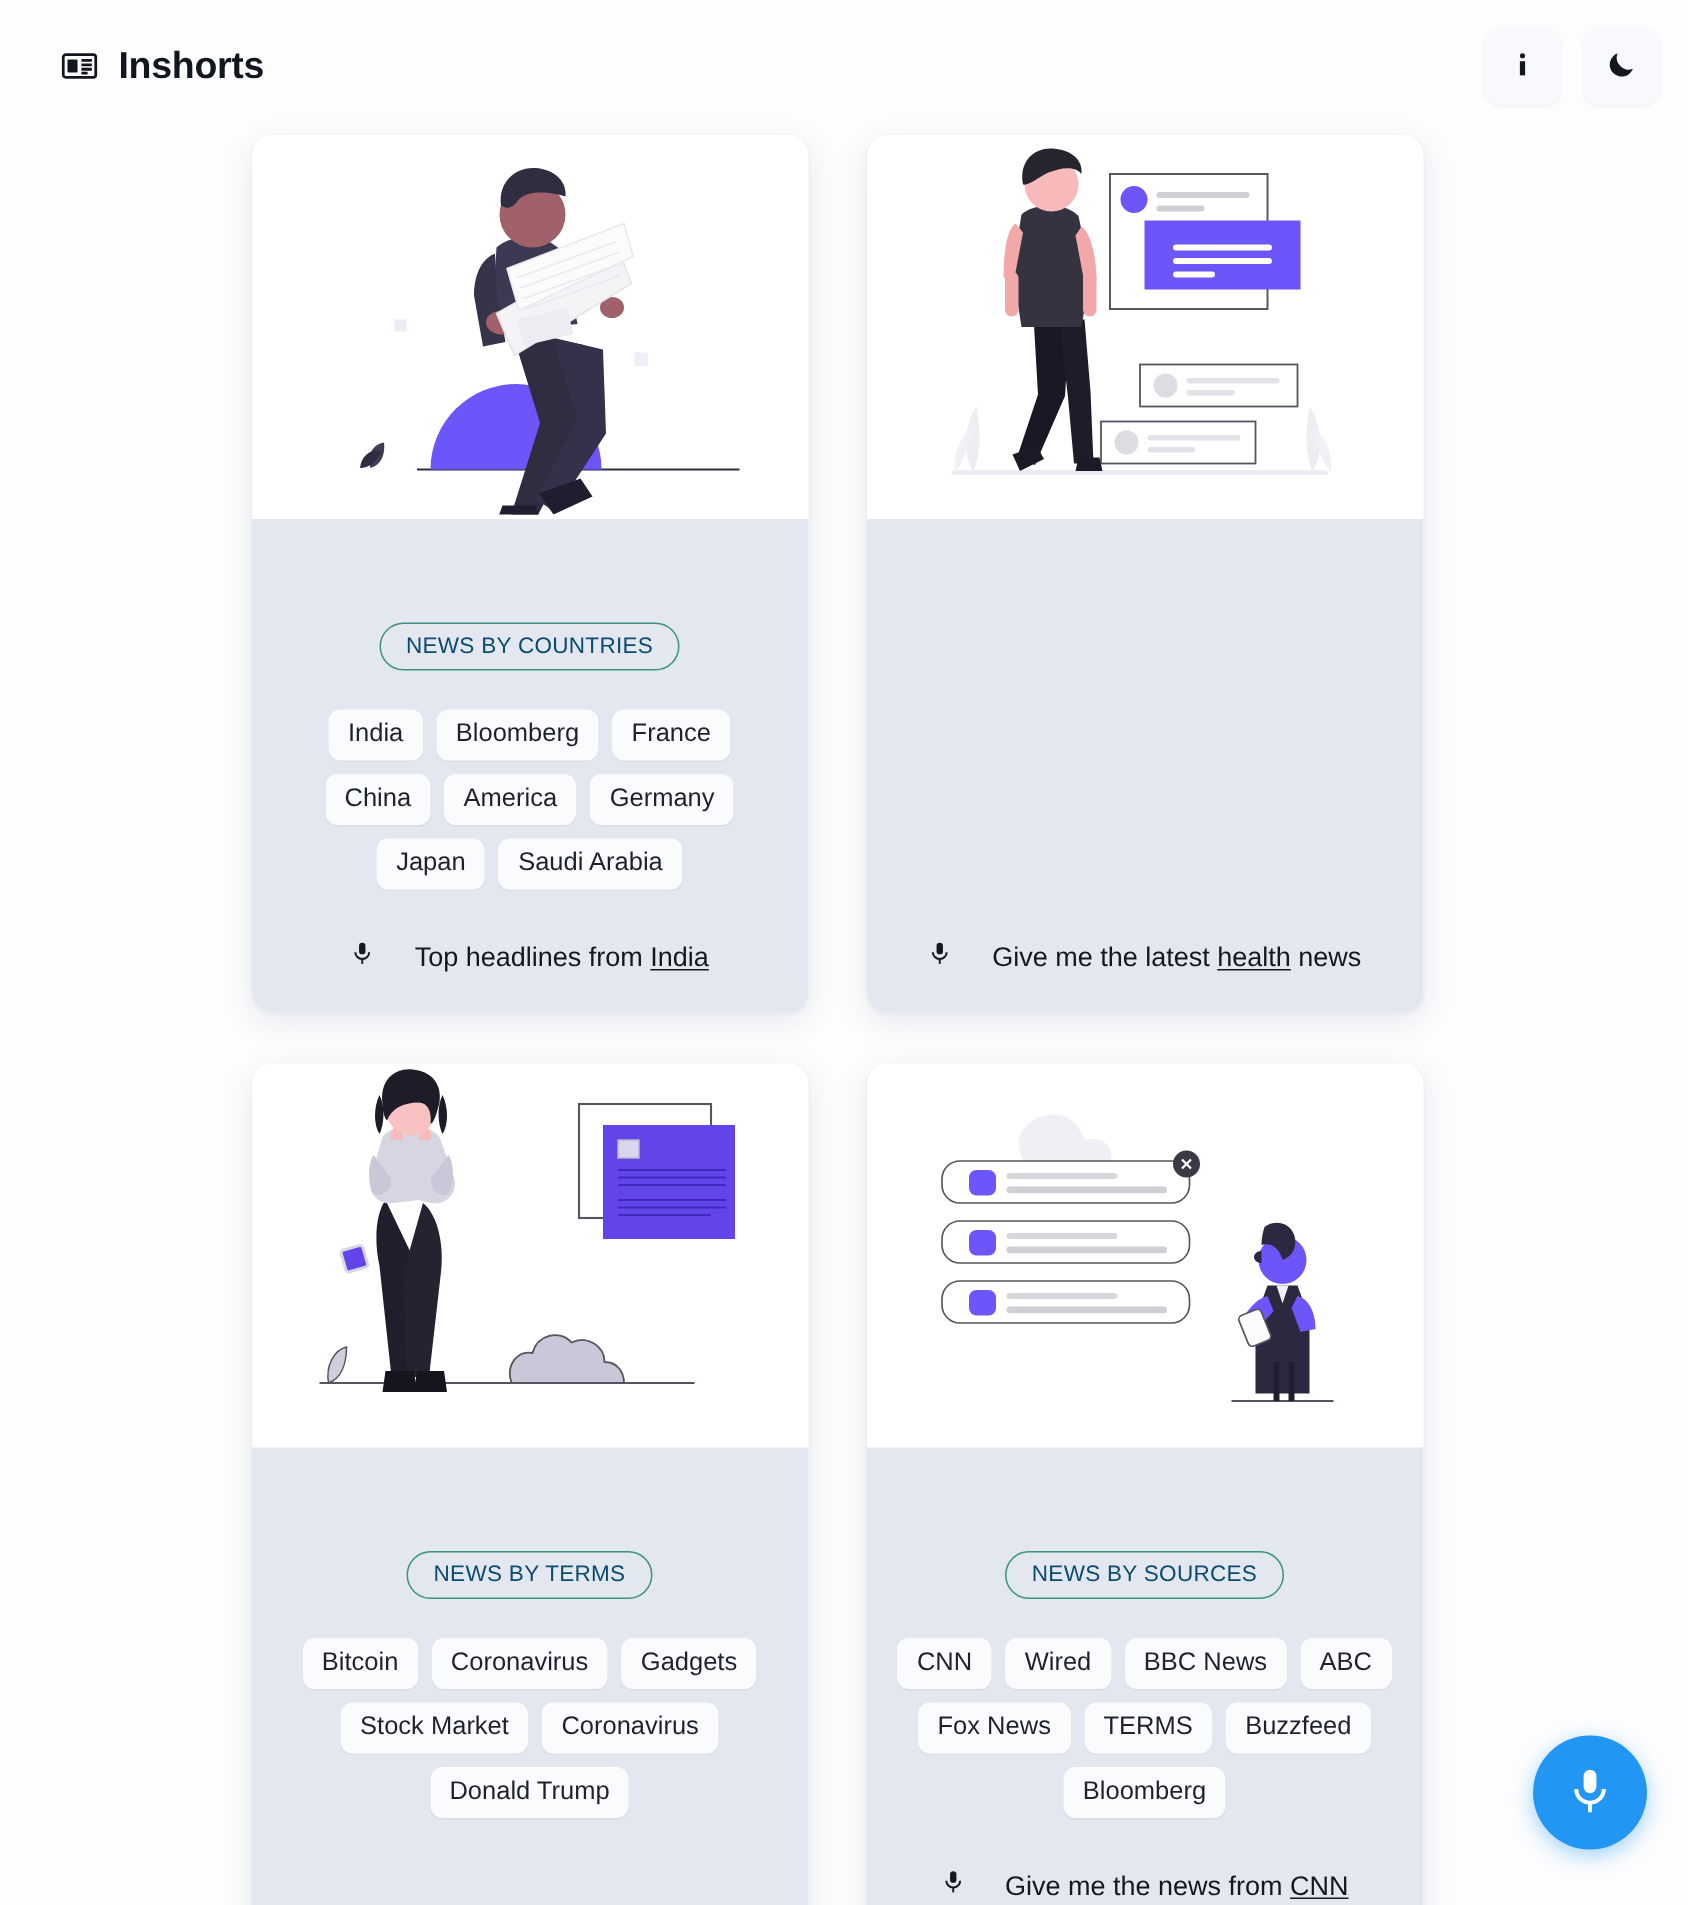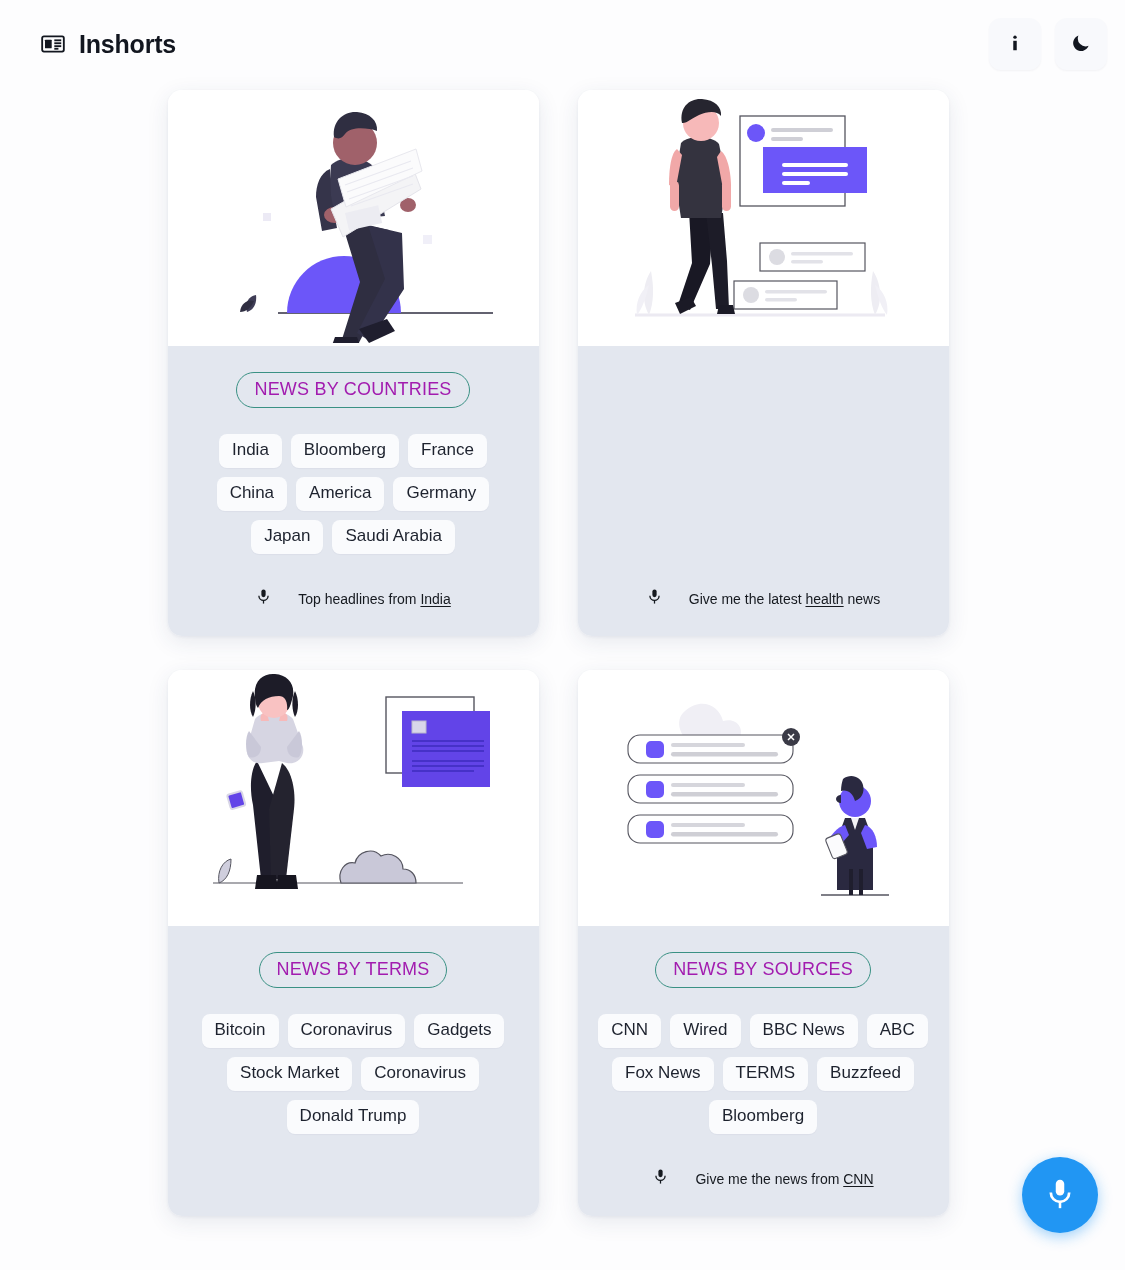--- a/index.html
+++ b/index.html
@@ -76,28 +76,29 @@
     background: #e3e7ef;
     padding: 26px 16px 26px;
     flex: 1;
     display: flex;
     flex-direction: column;
   }
 
   .card-heading {
     align-self: center;
     border: 1.4px solid #3a9184;
-    color: #a21caf;
+    color: #0c4a6e;
     border-radius: 999px;
     padding: 6px 17px 7px;
-    font-size: 18px;
+    font-size: 15px;
     letter-spacing: .2px;
     white-space: nowrap;
     background: transparent;
     cursor: default;
+    margin-top: 43px;
   }
 
   .tags {
     margin-top: 26px;
     display: flex;
     flex-wrap: wrap;
     justify-content: center;
     gap: 9px 9px;
   }
   .tag {
@@ -116,21 +117,21 @@
   .hint {
     margin-top: auto;
     padding-top: 34px;
     display: flex;
     align-items: center;
     justify-content: center;
     gap: 26px;
   }
   .hint-mic { width: 17px; height: 22px; color: #15191f; flex: none; }
   .hint-text {
-    font-size: 14px;
+    font-size: 18px;
     color: #15191f;
     white-space: nowrap;
   }
   .hint-text u { text-decoration: underline; text-underline-offset: 2px; }
 
   
   .fab {
     position: absolute;
     right: 27px;
     bottom: 37px;

